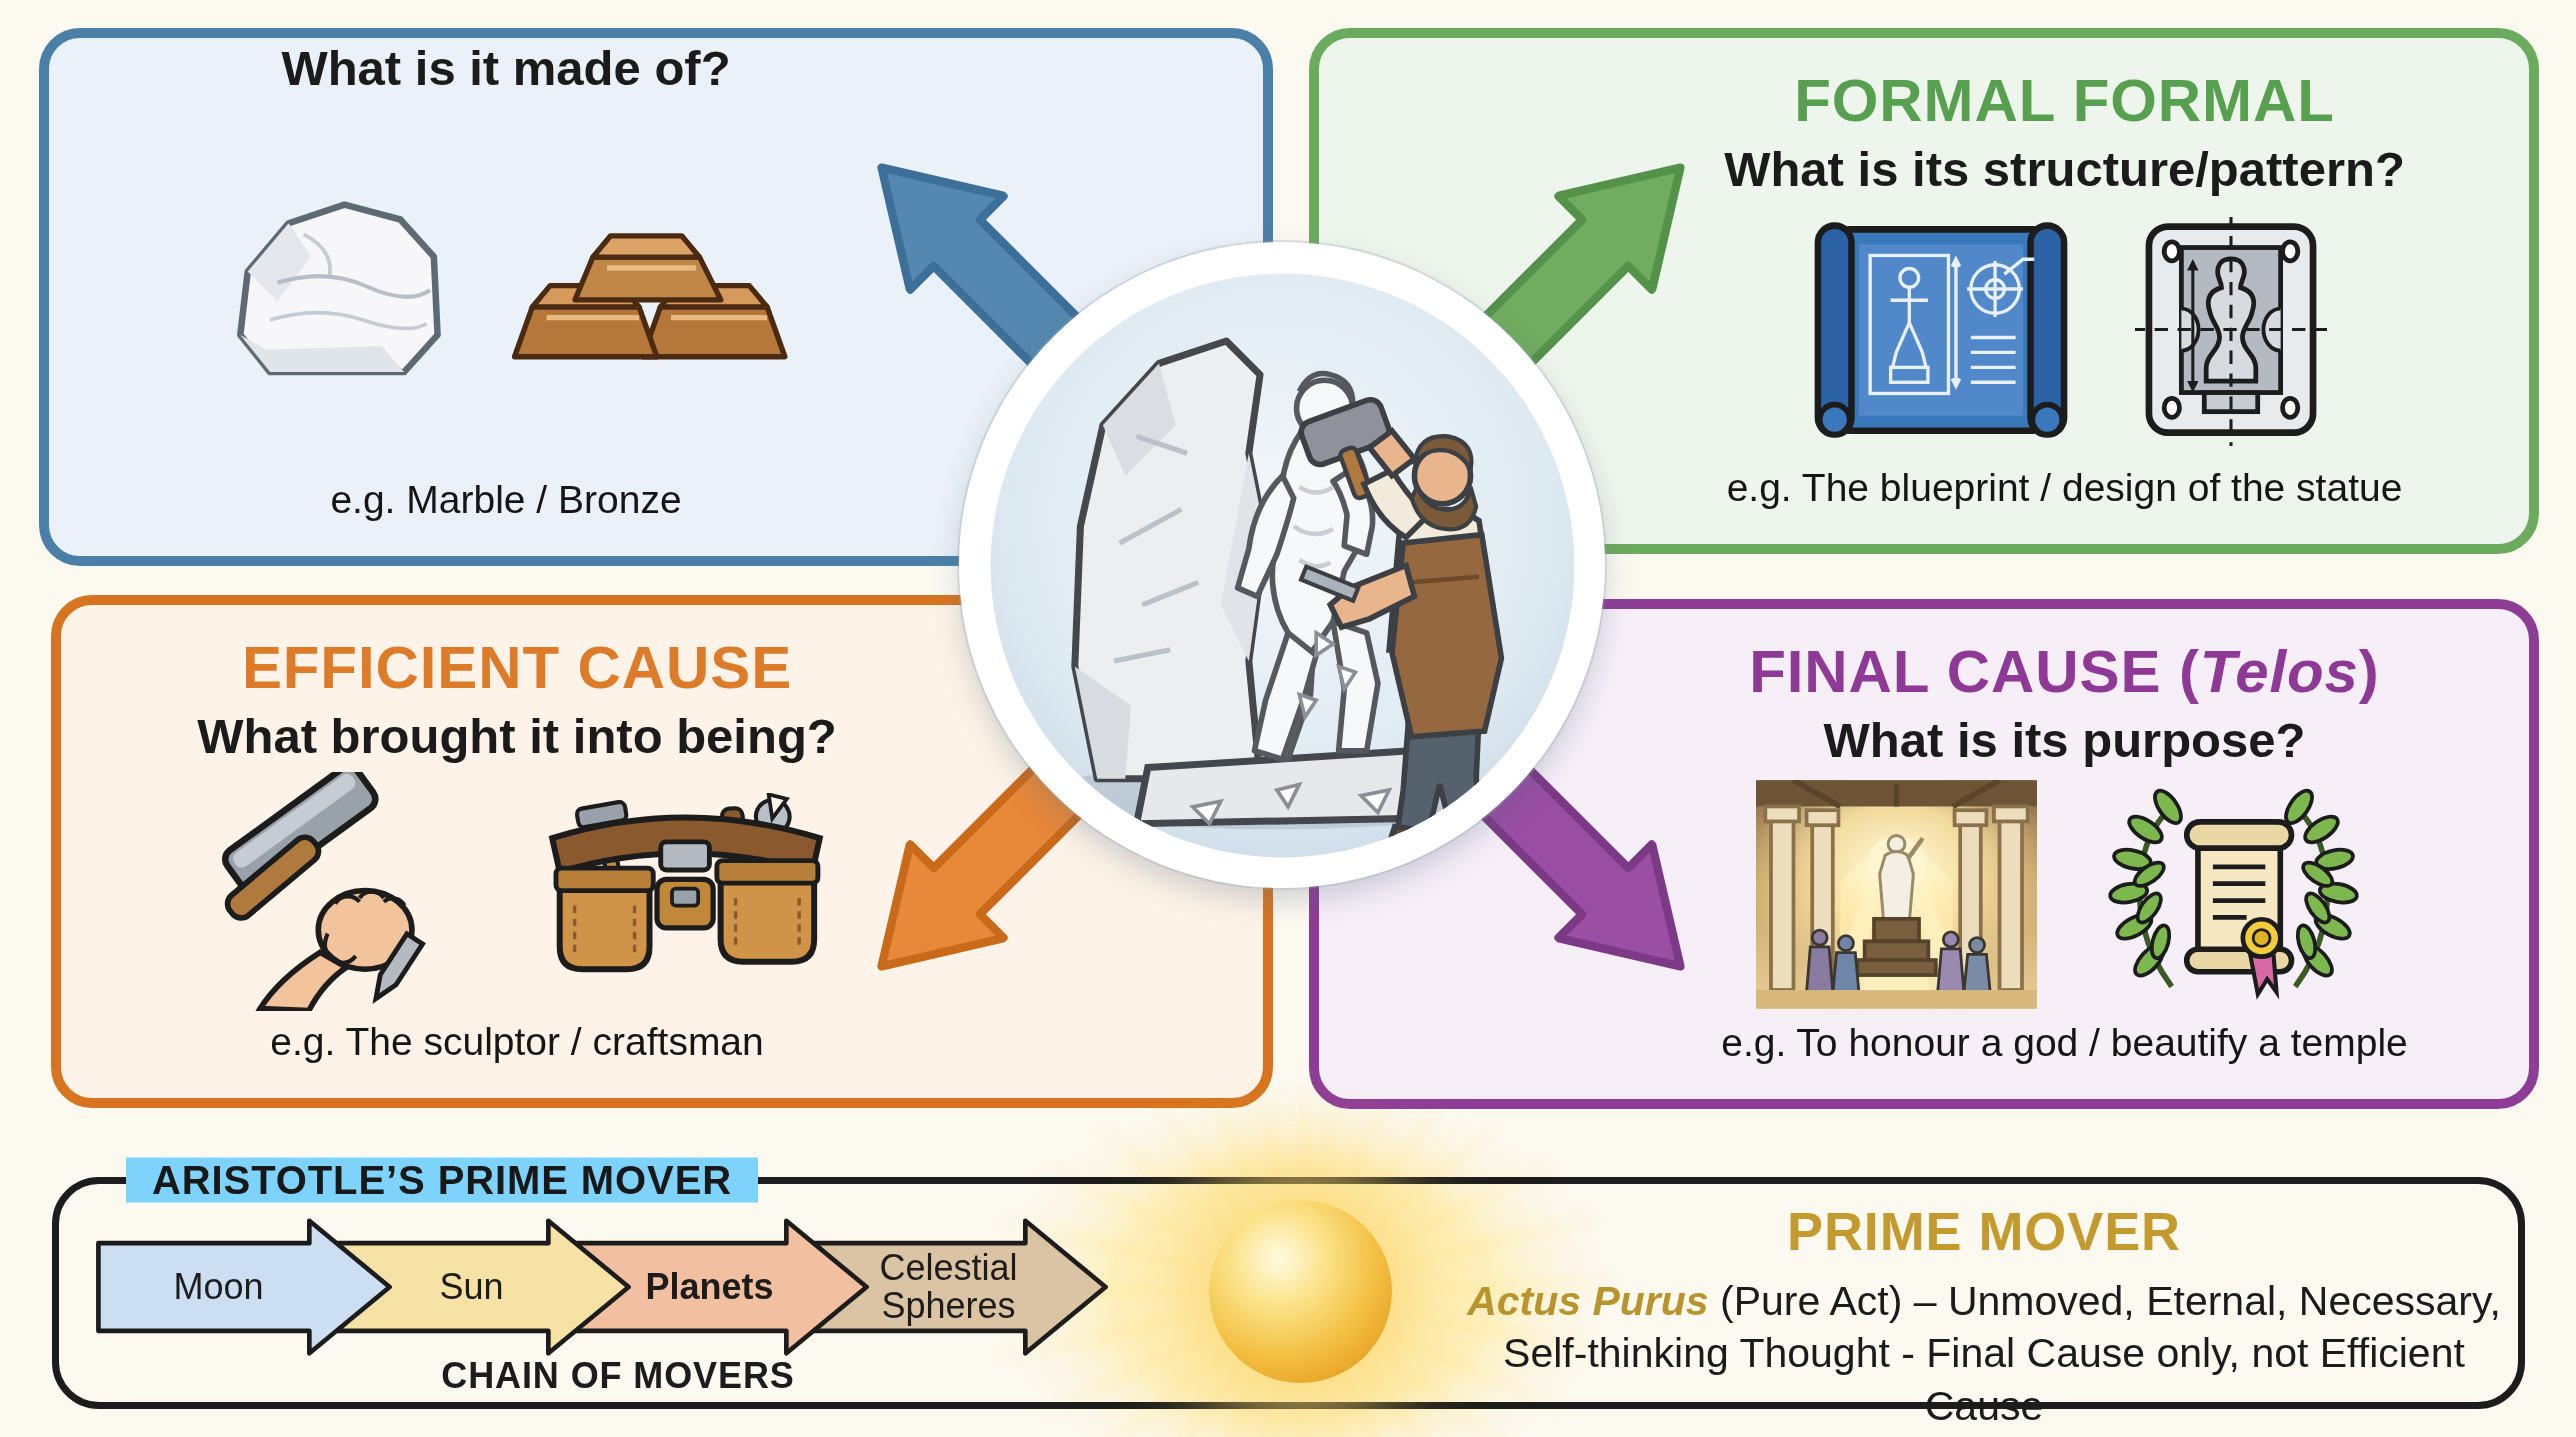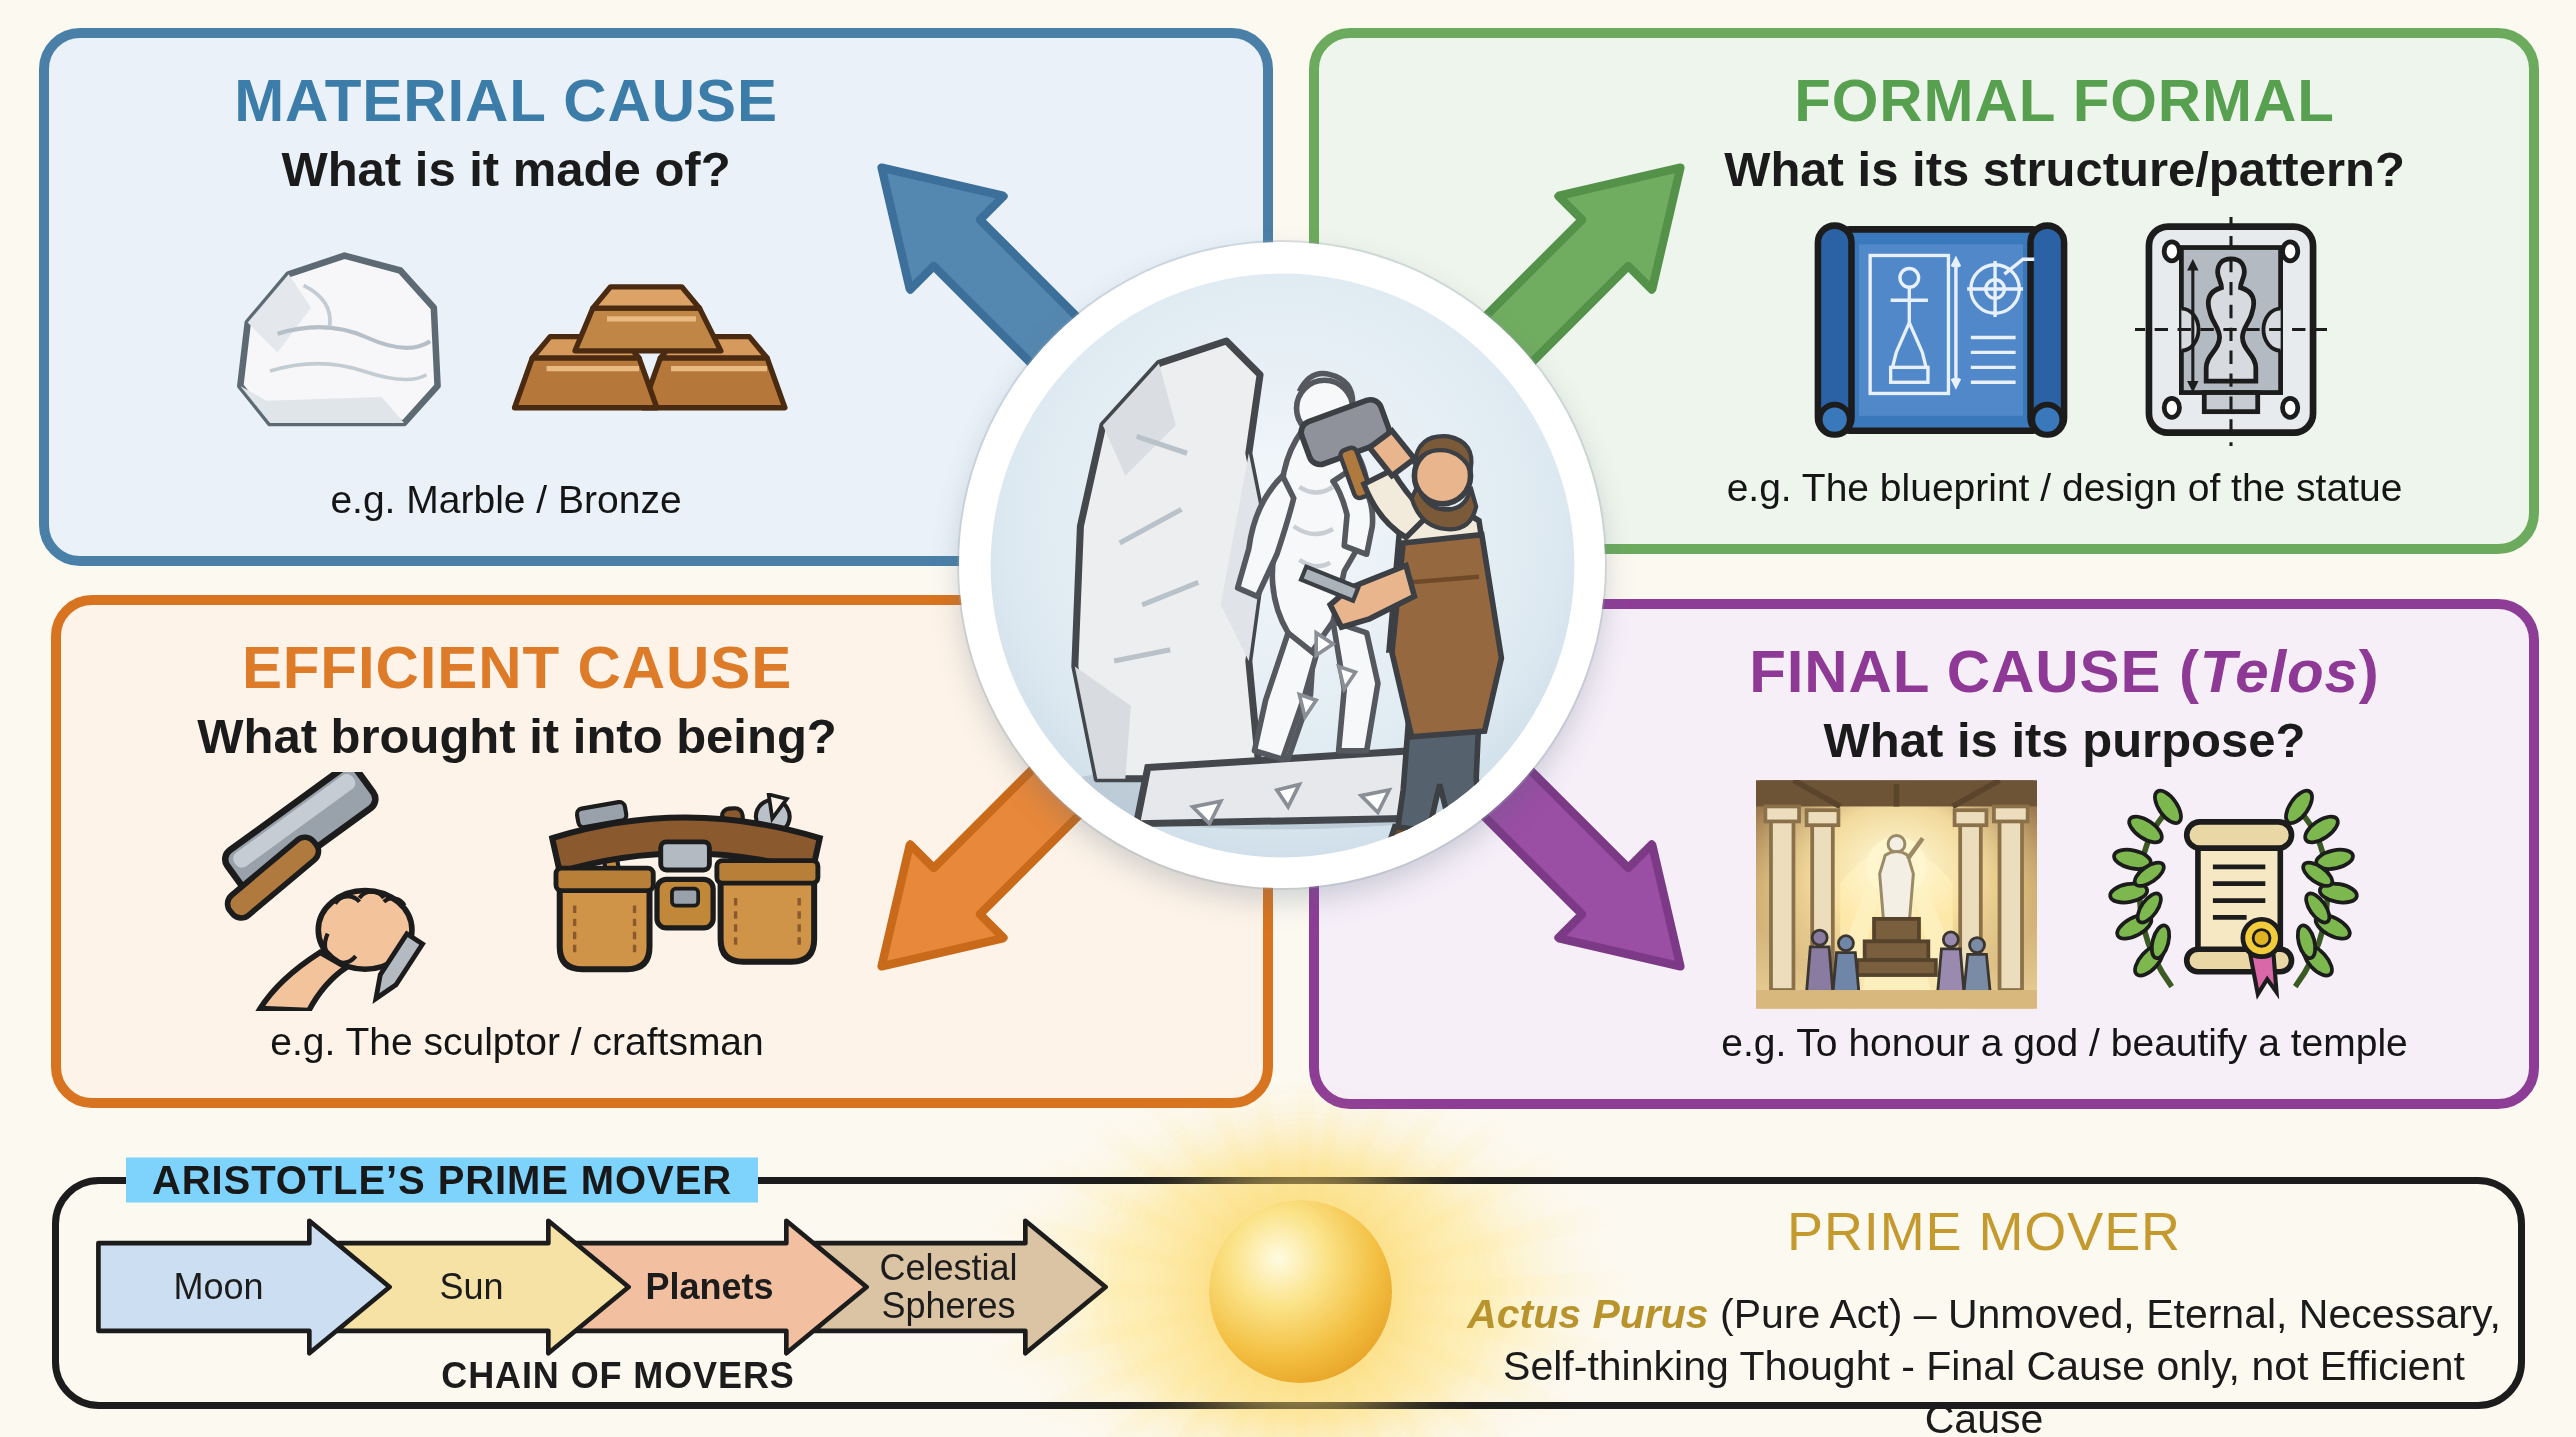--- a/index.html
+++ b/index.html
@@ -59,33 +59,32 @@
   .ca1{left:0;z-index:6;}   .ca1 span{left:11.2px;}
   .ca2{left:239px;z-index:5;}
   .ca3{left:477px;z-index:4;font-weight:bold;}
   .ca4{left:716px;z-index:3;}
   .chain-label{position:absolute;left:94px;top:1355px;width:1048px;text-align:center;z-index:2;
                font-size:36px;font-weight:bold;color:#1c1c1c;letter-spacing:0.9px;}
   .sun{position:absolute;left:1209px;top:1200px;width:183px;height:183px;border-radius:50%;z-index:2;
        background:radial-gradient(circle at 38% 32%, #fffbe2 0%, #fbe389 28%, #f3c043 58%, #e59d20 85%, #d98f16 100%);
        box-shadow:0 0 84px 33px rgba(250,215,110,.85);}
   .pm-text{position:absolute;left:1460px;top:1200px;width:1048px;text-align:center;z-index:2;}
-  .pm-title{font-size:54px;font-weight:normal;color:#c49a2e;letter-spacing:0.9px;margin-bottom:26px;}
+  .pm-title{font-size:54px;font-weight:bold;color:#c49a2e;letter-spacing:0.9px;margin-bottom:13px;}
   .pm-line{font-size:41px;color:#1b1b1b;line-height:1.28;}
   .actus{font-style:italic;font-weight:bold;color:#b9942c;}
 </style>
 </head>
 <body>
 
 <div class="stage">
 
   <div class="glow"></div>
 
   <section class="box box-material">
-    <h2>MATERIAL CAUSE</h2>
     <p class="q">What is it made of?</p>
     <div class="icons">
       <svg width="234" height="201" viewBox="0 0 125 108">
         <path d="M14,46 L36,20 L66,10 L96,18 L114,38 L116,80 L98,100 L26,100 L10,80 Z" fill="#f7f7f9" stroke="#5d6a74" stroke-width="3.5" stroke-linejoin="round"></path>
         <path d="M14,46 L36,20 L48,38 L30,62 Z" fill="#e4e8ec"></path>
         <path d="M10,80 L26,100 L98,100 L86,86 L24,88 Z" fill="#e0e5ea"></path>
         <path d="M30,52 Q56,44 78,54 T112,56" stroke="#b6bfc8" stroke-width="2.2" fill="none"></path>
         <path d="M26,72 Q52,64 76,72 T110,74" stroke="#c3cbd3" stroke-width="2" fill="none"></path>
         <path d="M44,26 Q60,34 58,48" stroke="#c3cbd3" stroke-width="2" fill="none"></path>
       </svg>

